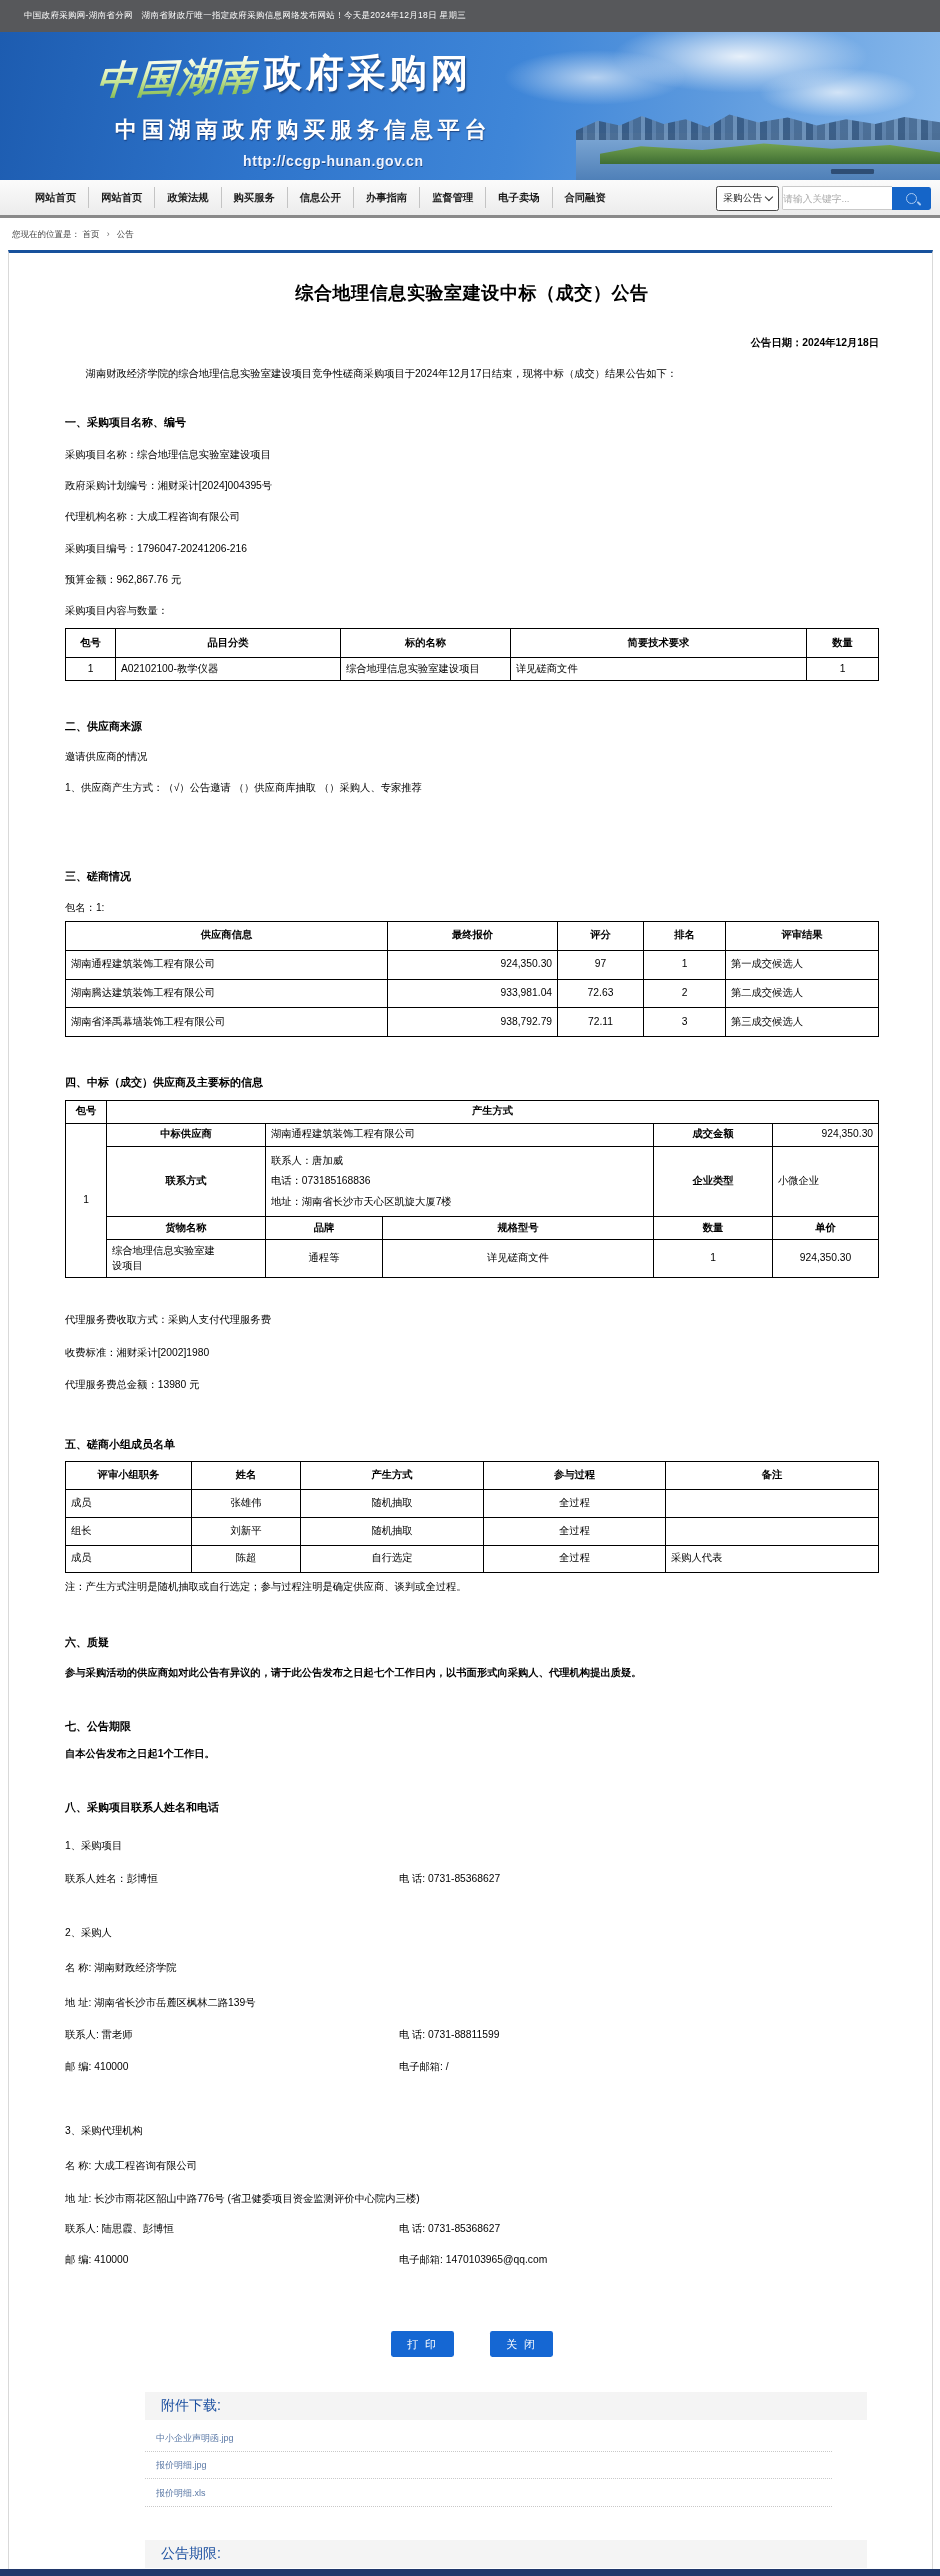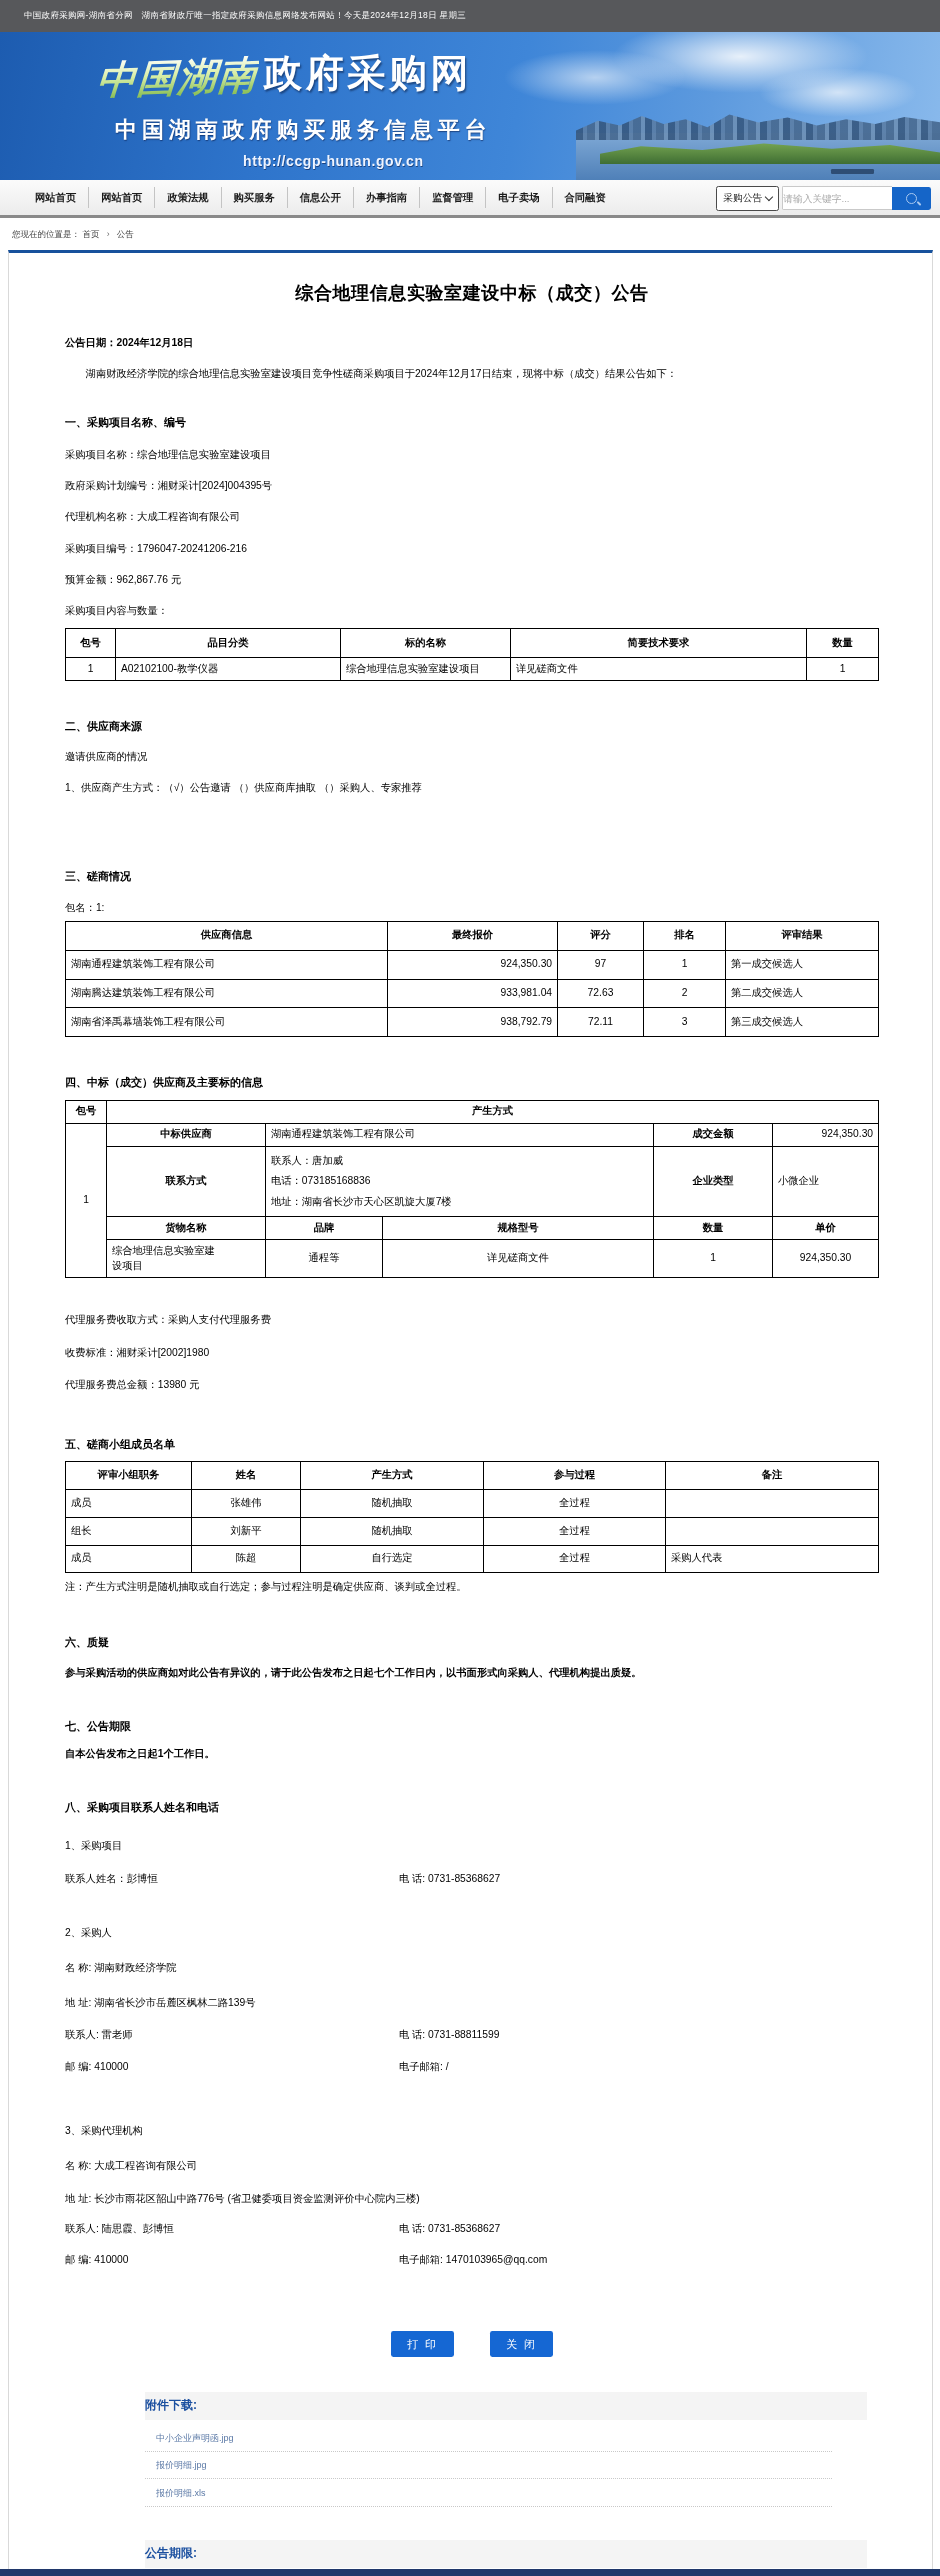--- a/index.html
+++ b/index.html
@@ -57,21 +57,21 @@
   
   .breadcrumb{padding:11px 0 8.5px 12px;font-size:8.5px;color:#444;background:#fff;}
   .breadcrumb a{color:#444;text-decoration:none;cursor:pointer;}
   .crumb-sep{margin:0 4.9px;color:#666;}
 
   
   .content-box{margin:0 8px;border-top:3px solid #17519c;border-left:0.6px solid #d9d9d9;border-right:0.6px solid #d9d9d9;
     background:#fff;min-height:2285px;padding-bottom:3.6px;}
   .doc{padding:0 53px 0 56px;font-size:10.3px;line-height:1.45;}
   .doc-title{margin:27px 0 0;font-size:18px;font-weight:bold;text-align:center;letter-spacing:0.6px;}
-  .pubdate{margin-top:30px;text-align:left;font-weight:bold;font-size:10.3px;}
+  .pubdate{margin-top:30px;text-align:right;font-weight:bold;font-size:10.3px;}
   .intro{margin-top:16px;text-indent:2em;}
   .sec-h{font-size:11px;font-weight:bold;margin:34px 0 0;}
   .bline{margin:16.4px 0 0;}
   .bold{font-weight:bold;}
 
   table{border-collapse:collapse;width:100%;table-layout:fixed;}
   th,td{border:0.6px solid #000;font-size:10.3px;padding:3.6px 4.9px;word-break:break-all;}
   th{font-weight:bold;text-align:center;}
   table{border:1.2px solid #000;}
   thead th{border-bottom:1.8px solid #000;height:20.7px;}
@@ -86,21 +86,21 @@
   .wrap-narrow{display:inline-block;max-width:10.5em;}
 
   .pair .left{display:inline-block;width:331px;}
 
   .btnrow{margin-top:64px;display:flex;justify-content:center;gap:36px;}
   .act-btn{width:63px;height:25.5px;background:#1567d3;color:#fff;border:none;border-radius:2.4px;
     font-size:11px;letter-spacing:1.8px;cursor:pointer;font-family:inherit;}
 
   .extras{margin-left:136px;width:722px;margin-top:35px;}
   .band{height:28px;background:#f4f4f4;display:flex;align-items:center;}
-  .band span{font-size:12px;font-weight:bold;color:#1c50a0;}
+  .band span{margin-left:16px;font-size:14px;font-weight:normal;color:#1c50a0;}
   .file-list{margin-top:4.9px;}
   .file-row{width:676px;padding:7.3px 0 6px 11px;font-size:9px;color:#5b79a6;border-bottom:0.6px dotted #c9c9c9;cursor:pointer;}
   .rel-row{width:676px;margin-top:14.6px;padding:0 0 9.7px 11px;border-bottom:0.6px dotted #c9c9c9;
     display:flex;align-items:baseline;font-size:10.3px;cursor:pointer;}
   .rel-tag{color:#dd2222;}
   .rel-title{color:#8d5a43;margin-left:2.4px;}
   .rel-date{margin-left:auto;color:#8e9cb4;font-size:9.7px;padding-right:7.3px;}
 
   .footer{position:absolute;left:0;bottom:0;width:100%;height:6.7px;background:#20386b;}
 </style>

